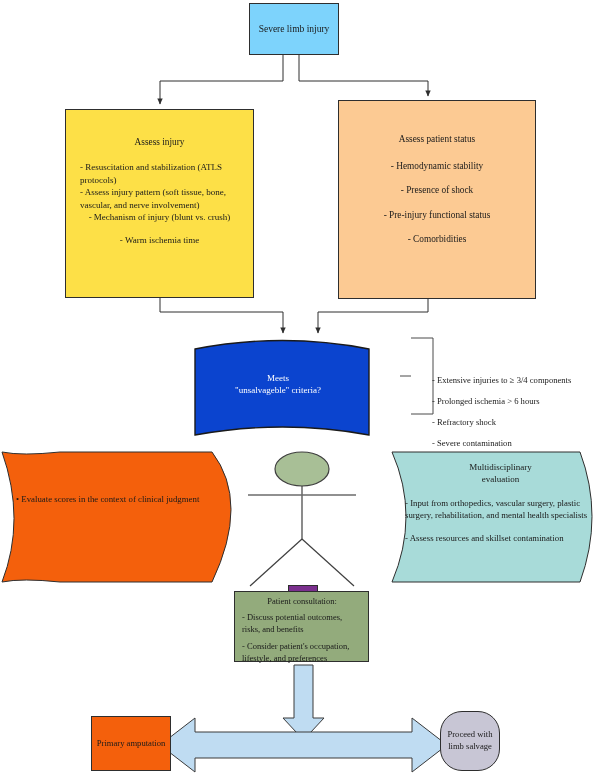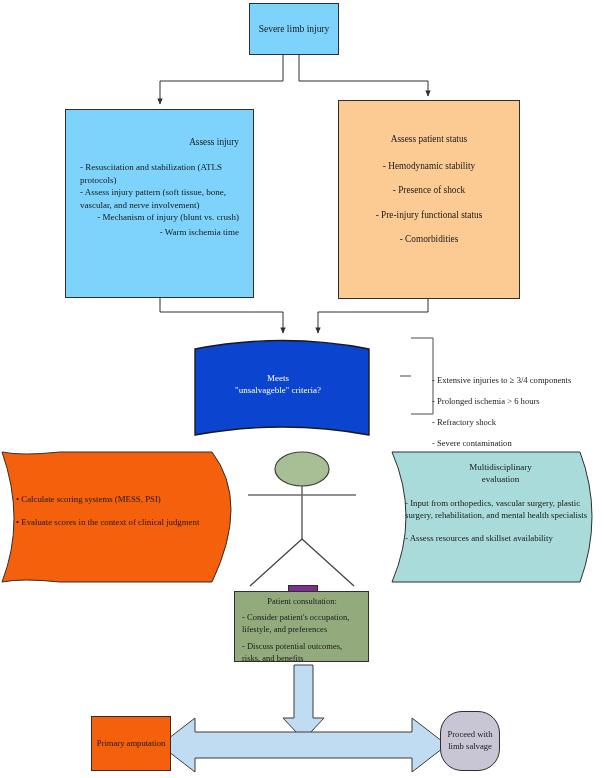--- a/index.html
+++ b/index.html
@@ -46,38 +46,38 @@
   #severe-limb-injury {
     left: 249px; top: 3px; width: 90px; height: 52px;
     background: #7dd3fc;
     font-size: 9.5px;
     line-height: 13px;
   }
 
   
   #assess-injury {
     left: 65px; top: 109px; width: 189px; height: 189px;
-    background: #7dd3fc;
-    align-items: flex-end;
+    background: #fde047;
+    align-items: center;
     justify-content: flex-start;
     padding: 26px 14px 10px 14px;
     font-size: 9px;
     line-height: 12.4px;
     text-align: left;
   }
   #assess-injury .heading {
     text-align: center;
     margin-bottom: 13px;
     font-size: 9.3px;
   }
   #assess-injury .bullet { margin: 0 0 0 0; }
-  #assess-injury .bullet.spaced { margin-top: 3px; }
+  #assess-injury .bullet.spaced { margin-top: 11px; }
 
   #assess-patient-status {
-    left: 338px; top: 100px; width: 182px; height: 199px;
+    left: 338px; top: 100px; width: 198px; height: 199px;
     background: #fcca93;
     align-items: center;
     justify-content: flex-start;
     padding: 32px 14px 10px 14px;
     font-size: 9.3px;
     line-height: 12.6px;
   }
   #assess-patient-status .heading { margin-bottom: 14px; }
   #assess-patient-status .item { margin-bottom: 12px; }
 
@@ -261,42 +261,41 @@
 
   <div class="node" id="criteria-list">
     <div class="c-item">- Extensive injuries to ≥ 3/4 components</div>
     <div class="c-item">- Prolonged ischemia &gt; 6 hours</div>
     <div class="c-item">- Refractory shock</div>
     <div class="c-item">- Severe contamination</div>
   </div>
 
   <div class="node" id="scoring-systems">
     <div class="inner">
-      <p>• Calculate scoring systems (MESS, PSI)</p>
       <p>• Evaluate scores in the context of clinical judgment</p>
     </div>
   </div>
 
   <div class="node" id="multidisciplinary-evaluation">
     <div class="head">
       <div>Multidisciplinary</div>
       <div>evaluation</div>
     </div>
     <div class="body">
       <p>- Input from orthopedics, vascular surgery, plastic surgery, rehabilitation, and mental health specialists</p>
-      <p>- Assess resources and skillset availability</p>
+      <p>- Assess resources and skillset contamination</p>
     </div>
   </div>
 
   <div id="consult-tab"></div>
 
   <div class="node box" id="patient-consultation">
     <div class="title">Patient consultation:</div>
+    <p>- Discuss potential outcomes, risks, and benefits</p>
     <p>- Consider patient's occupation, lifestyle, and preferences</p>
-    <p>- Discuss potential outcomes, risks, and benefits</p>
   </div>
 
   <div class="node box" id="primary-amputation">
     <span>Primary amputation</span>
   </div>
 
   <div class="node box" id="proceed-limb-salvage">
     <span>Proceed with limb salvage</span>
   </div>
 

